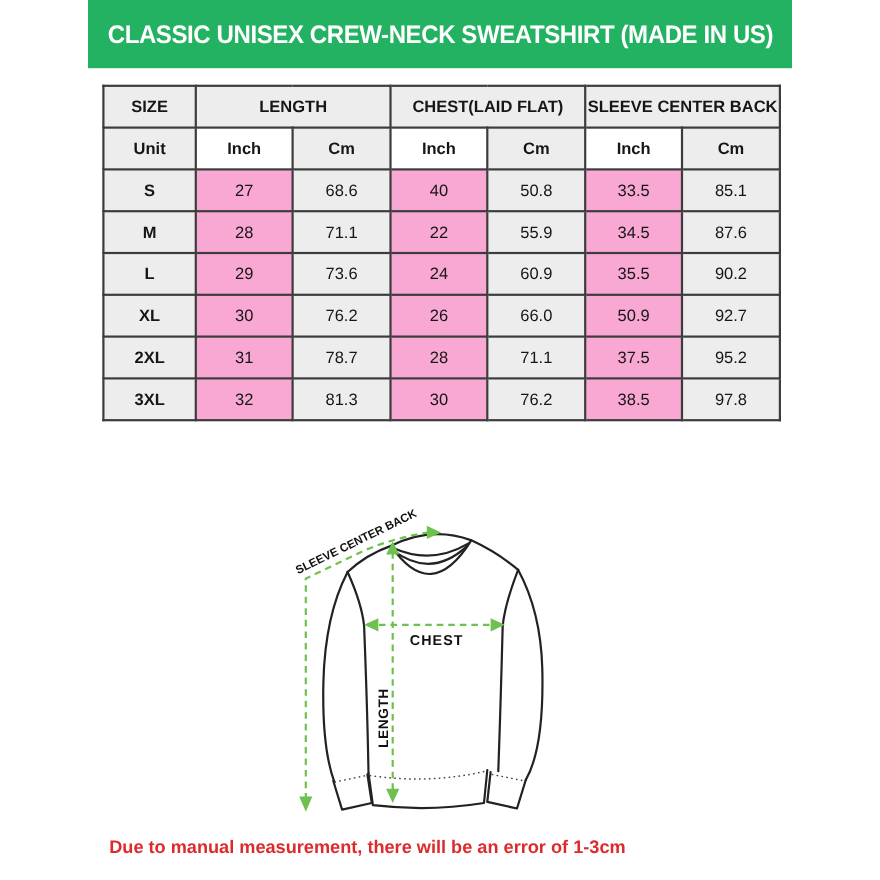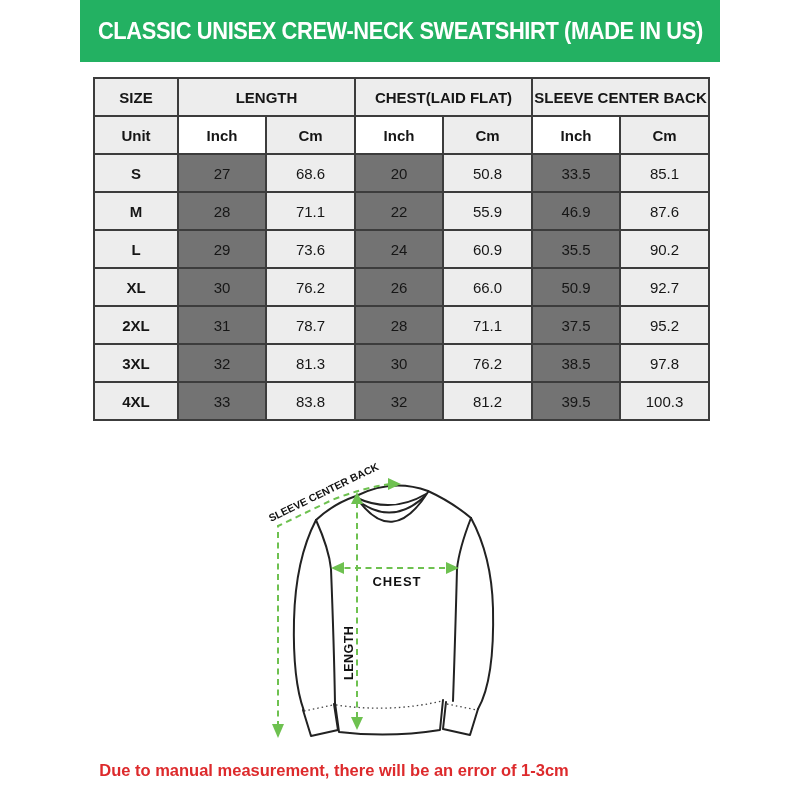--- a/index.html
+++ b/index.html
@@ -30,21 +30,21 @@
     border-collapse:collapse;table-layout:fixed;
   }
   .size-table th,.size-table td{
     border:2px solid var(--grid);height:36px;padding:0;
     text-align:center;vertical-align:middle;font-size:15px;background:#fff;
   }
   .size-table th{font-weight:700;margin-left:12px;}
   .size-table td{font-weight:400;}
   .size-table .gray{background:var(--cell-gray);}
   .size-table td.c-size{background:var(--cell-gray);font-weight:700;}
-  .size-table td.c-inch{background:#737373;}
+  .size-table td.c-inch{background:#f9a8d4;}
   .size-table td.c-cm{background:var(--cell-gray);}
   
   .diagram{position:absolute;left:240px;top:455px;width:320px;height:310px;}
   .garment{stroke:#222;stroke-width:2;fill:none;stroke-linecap:round;stroke-linejoin:round;}
   .stitch{stroke:#444;stroke-width:1.3;fill:none;stroke-dasharray:1.5 3;}
   .measure{stroke:var(--dash-green);stroke-width:2;fill:none;stroke-dasharray:6 4.5;}
   .arrowhead{fill:var(--dash-green);stroke:none;}
   .dlabel{fill:#111;font-weight:700;font-family:"Liberation Sans","DejaVu Sans",sans-serif;}
   
   .footnote{
@@ -86,32 +86,32 @@
         <th class="gray">Cm</th>
         <th>Inch</th>
         <th class="gray">Cm</th>
       </tr>
     </thead>
     <tbody>
         <tr>
           <td class="c-size">S</td>
           <td class="c-inch">27</td>
           <td class="c-cm">68.6</td>
-          <td class="c-inch">20</td>
+          <td class="c-inch">40</td>
           <td class="c-cm">50.8</td>
           <td class="c-inch">33.5</td>
           <td class="c-cm">85.1</td>
         </tr>
         <tr>
           <td class="c-size">M</td>
           <td class="c-inch">28</td>
           <td class="c-cm">71.1</td>
           <td class="c-inch">22</td>
           <td class="c-cm">55.9</td>
-          <td class="c-inch">46.9</td>
+          <td class="c-inch">34.5</td>
           <td class="c-cm">87.6</td>
         </tr>
         <tr>
           <td class="c-size">L</td>
           <td class="c-inch">29</td>
           <td class="c-cm">73.6</td>
           <td class="c-inch">24</td>
           <td class="c-cm">60.9</td>
           <td class="c-inch">35.5</td>
           <td class="c-cm">90.2</td>
@@ -135,29 +135,20 @@
           <td class="c-cm">95.2</td>
         </tr>
         <tr>
           <td class="c-size">3XL</td>
           <td class="c-inch">32</td>
           <td class="c-cm">81.3</td>
           <td class="c-inch">30</td>
           <td class="c-cm">76.2</td>
           <td class="c-inch">38.5</td>
           <td class="c-cm">97.8</td>
-        </tr>
-        <tr>
-          <td class="c-size">4XL</td>
-          <td class="c-inch">33</td>
-          <td class="c-cm">83.8</td>
-          <td class="c-inch">32</td>
-          <td class="c-cm">81.2</td>
-          <td class="c-inch">39.5</td>
-          <td class="c-cm">100.3</td>
         </tr>
       </tbody>
   </table>
 
   <svg class="diagram" viewBox="240 455 320 310">
 
     <g class="garment">
       <path d="M356,496 Q392,478 428,491"></path>
       <path d="M357,498 Q392,514 426,494"></path>
       <path d="M357,500 Q392,527 425,496"></path>

